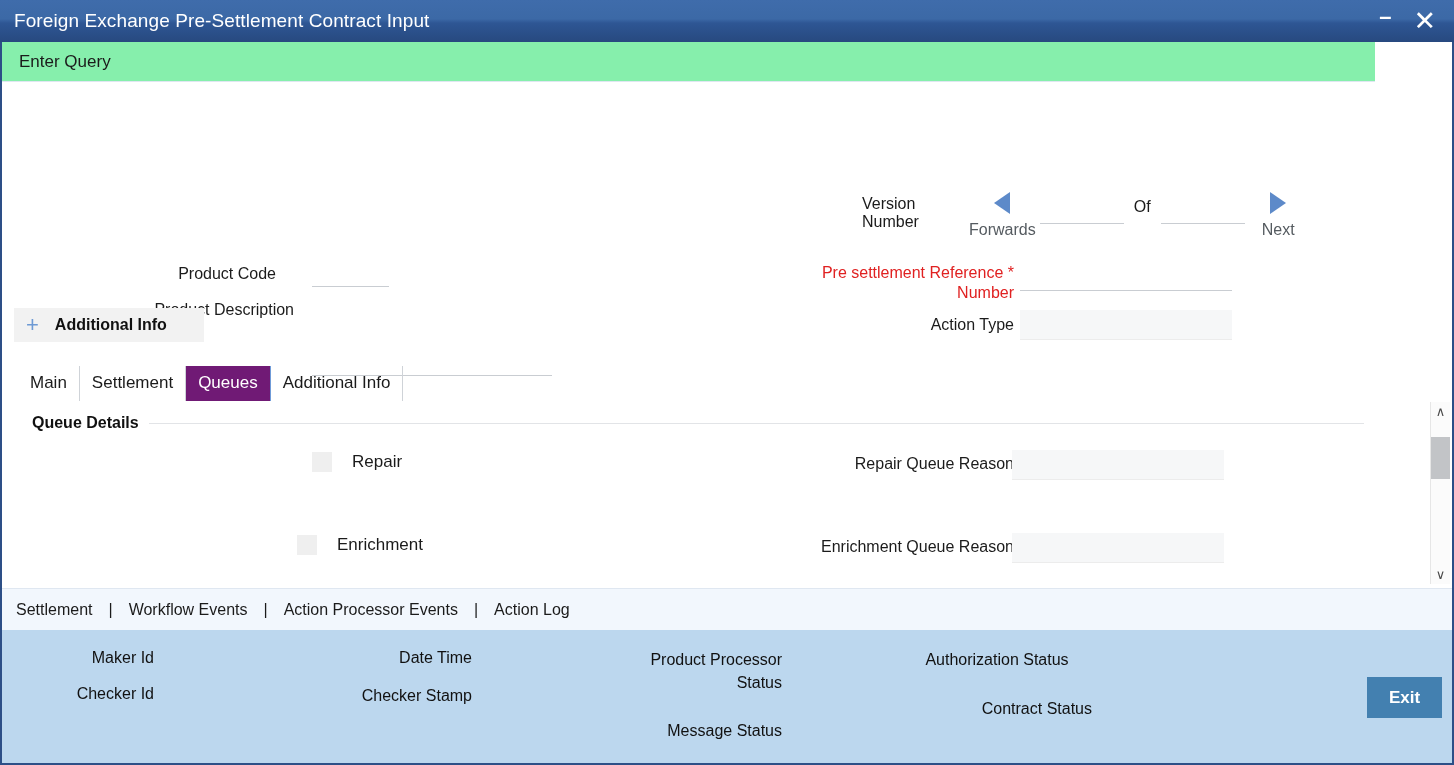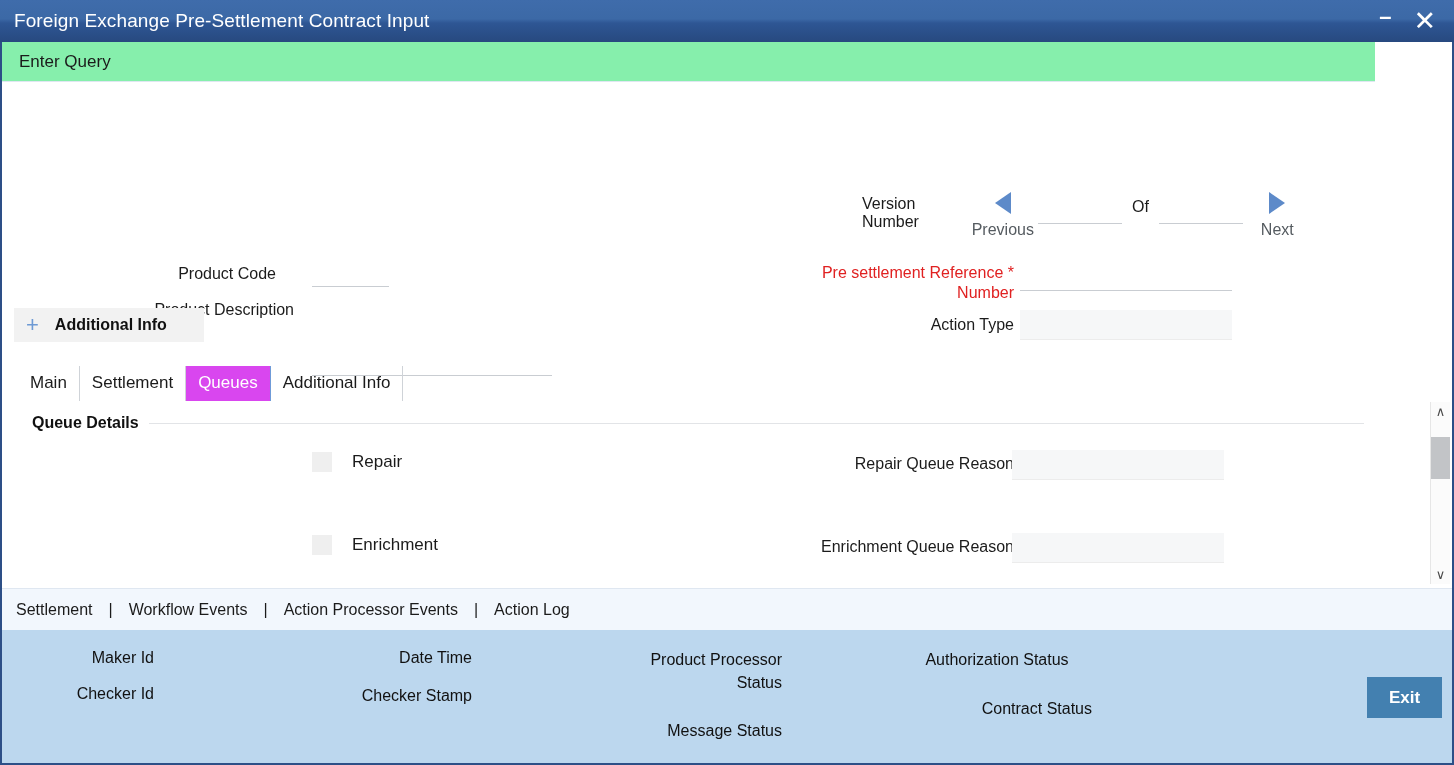--- a/index.html
+++ b/index.html
@@ -112,21 +112,21 @@
   .tabs {
     position: absolute; left: 22px; top: 366px; height: 35px;
     display: flex; align-items: stretch;
   }
   .tab {
     font-size: 17px; color: #1b1b1b; padding: 4px 12px 6px 12px;
     border-right: 1px solid #cfd3d8; display: flex; align-items: center;
     cursor: pointer; white-space: nowrap;
   }
   .tab:first-child { padding-left: 6px; }
-  .tab.active { background: #d946ef; color: #ffffff; border-right: 1px solid #6f9bd8; }
+  .tab.active { background: #701a75; color: #ffffff; border-right: 1px solid #6f9bd8; }
 
   
   .panel {
     position: absolute; left: 0; top: 401px; width: 1404px; height: 184px;
     background: #ffffff; border-top: 1px solid #ffffff;
   }
   .section-title-wrap {
     position: absolute; left: 30px; top: 12px; right: 42px;
     display: flex; align-items: center;
   }
@@ -136,21 +136,21 @@
   .cb-row { position: absolute; display: flex; align-items: center; }
   .checkbox {
     width: 20px; height: 20px; background: #efefef; border: none; cursor: pointer;
   }
   .cb-label { font-size: 17px; color: #1b1b1b; margin-left: 20px; }
 
   .r-lbl { position: absolute; font-size: 16px; color: #1b1b1b; text-align: right; width: 312px; }
   .r-fld { position: absolute; width: 212px; }
 
   .cb-repair { left: 310px; top: 452px; }
-  .cb-enrich { left: 310px; top: 535px; }
+  .cb-enrich { left: 295px; top: 535px; }
   .lbl-repairq { left: 700px; top: 455px; }
   .fld-repairq { left: 1010px; top: 450px; }
   .lbl-enrichq { left: 700px; top: 538px; }
   .fld-enrichq { left: 1010px; top: 533px; }
 
   
   .scrollbar {
     position: absolute; right: 2px; top: 402px; width: 20px; height: 182px;
     background: #fbfbfb; border-left: 1px solid #e6e6e6;
     display: flex; flex-direction: column; align-items: center; cursor: pointer;
@@ -212,21 +212,21 @@
   <div class="subbar">
     <span class="subbar-label">Enter Query</span>
   </div>
 
   <div class="header-area">
 
     <div class="version-row">
       <span class="version-label">Version Number</span>
       <div class="navblock">
         <div class="arrow arrow-left"></div>
-        <span class="nav-caption">Previous</span>
+        <span class="nav-caption">Forwards</span>
       </div>
       <input class="vnum-field" value="" style="">
       <span class="of-label">Of</span>
       <input class="vnum-field" value="" style="">
       <div class="navblock">
         <div class="arrow arrow-right"></div>
         <span class="nav-caption">Next</span>
       </div>
     </div>
 

